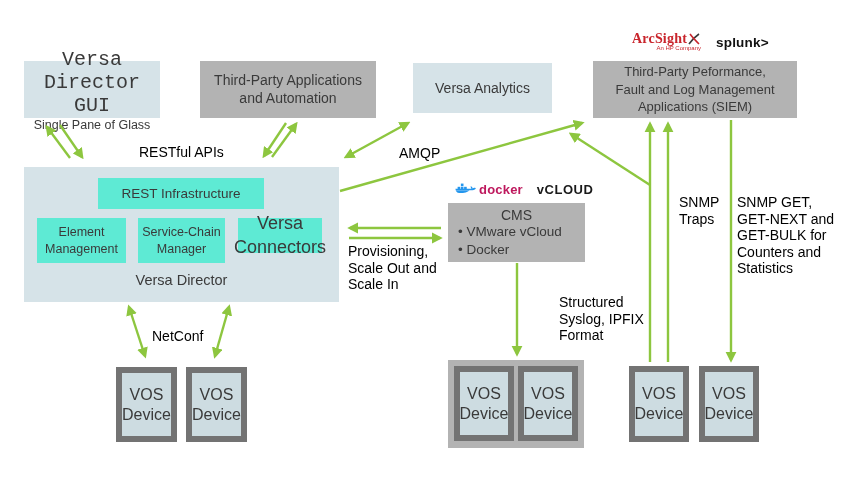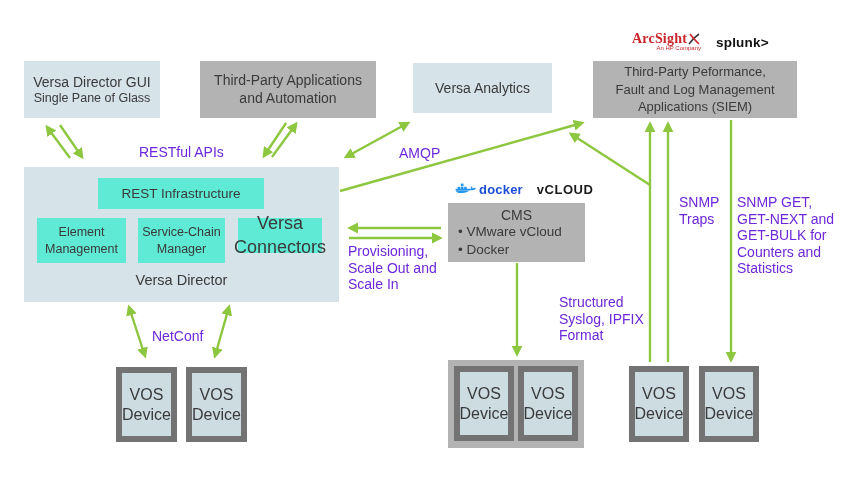--- a/index.html
+++ b/index.html
@@ -6,26 +6,26 @@
   .canvas{
     position:relative;width:858px;height:484px;background:#fff;overflow:hidden;
     font-family:"Liberation Sans","DejaVu Sans",sans-serif;color:#3a3a3a;
   }
   .box{position:absolute;display:flex;flex-direction:column;align-items:center;justify-content:center;
        text-align:center;box-sizing:border-box;}
   .blue{background:#d6e3e8;}
   .gray{background:#b3b3b3;}
   .inner{background:#5eead4;}
   .pre{white-space:pre-line;}
-  .lbl{position:absolute;white-space:pre-line;font-size:14px;line-height:1.18;color:#6d28d9;}
+  .lbl{position:absolute;white-space:pre-line;font-size:14px;line-height:1.18;color:#000000;}
   .vos{background:#cddce1;border:6px solid #737373;display:flex;align-items:center;justify-content:center;
        text-align:center;font-size:16px;line-height:1.25;white-space:pre-line;box-sizing:border-box;position:absolute;}
   svg.arrows{position:absolute;left:0;top:0;pointer-events:none;z-index:5;}
   .logo-row{position:absolute;display:flex;align-items:center;gap:14px;}
-  .docker-text{color:#1d4ed8;font-weight:bold;font-size:13px;letter-spacing:0.2px;}
+  .docker-text{color:#be185d;font-weight:bold;font-size:13px;letter-spacing:0.2px;}
   .vcloud-text{color:#1a1a1a;font-weight:bold;font-size:13px;letter-spacing:0.5px;}
   .arcsight{position:absolute;display:flex;flex-direction:column;align-items:flex-end;line-height:1;}
   .arcsight-main{display:flex;align-items:flex-end;}
   .arcsight-text{color:#c9252c;font-size:14px;font-weight:bold;letter-spacing:0.2px;font-family:"Liberation Serif","DejaVu Serif",serif;}
   .arcsight-sub{color:#c9252c;font-size:6px;margin-top:-1px;}
   .splunk{position:absolute;color:#111;font-weight:bold;font-size:13.5px;letter-spacing:0.2px;}
 </style>
 </head>
 <body>
 
@@ -50,21 +50,21 @@
       <line x1="731" y1="120" x2="731" y2="360" marker-end="url(#ah)"></line>
       <line x1="441" y1="228" x2="350" y2="228" marker-end="url(#ah)"></line>
       <line x1="349" y1="238" x2="440" y2="238" marker-end="url(#ah)"></line>
       <line x1="517" y1="263" x2="517" y2="354" marker-end="url(#ah)"></line>
       <line x1="129" y1="307" x2="145" y2="356" marker-start="url(#ah)" marker-end="url(#ah)"></line>
       <line x1="229" y1="307" x2="215" y2="356" marker-start="url(#ah)" marker-end="url(#ah)"></line>
     </g>
   </svg>
 
   <div class="box blue" style="left:24px;top:61px;width:136px;height:57px;">
-    <div style="font-size:14px;">Versa Director GUI</div>
+    <div style="font-size:20px;font-family:Liberation Mono, monospace;">Versa Director GUI</div>
     <div style="font-size:12.5px;margin-top:1px;">Single Pane of Glass</div>
   </div>
 
   <div class="box gray pre" style="left:200px;top:61px;width:176px;height:57px;font-size:14px;line-height:1.25;">Third-Party Applications
 and Automation</div>
 
   <div class="box blue" style="left:413px;top:63px;width:139px;height:50px;font-size:14px;">Versa Analytics</div>
 
   <div class="box gray pre" style="left:593px;top:61px;width:204px;height:57px;font-size:13px;line-height:1.35;">Third-Party Peformance,
 Fault and Log Management

